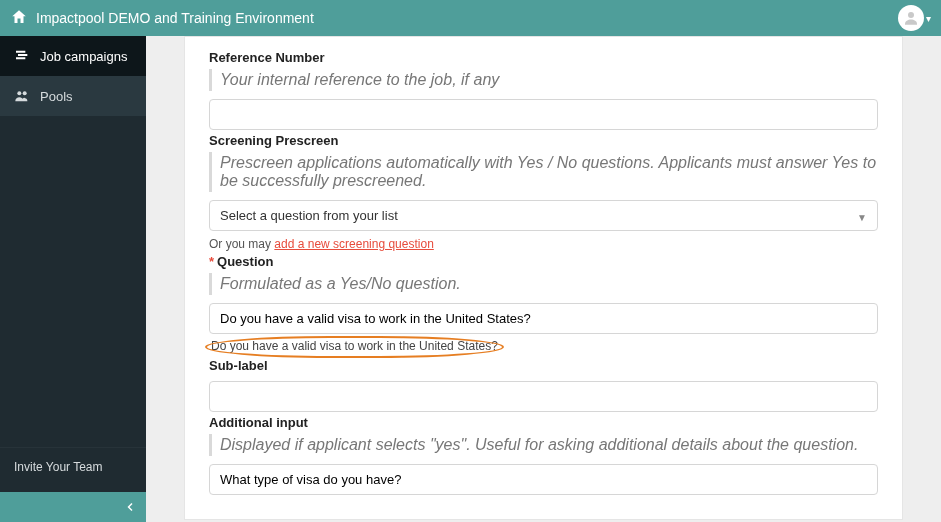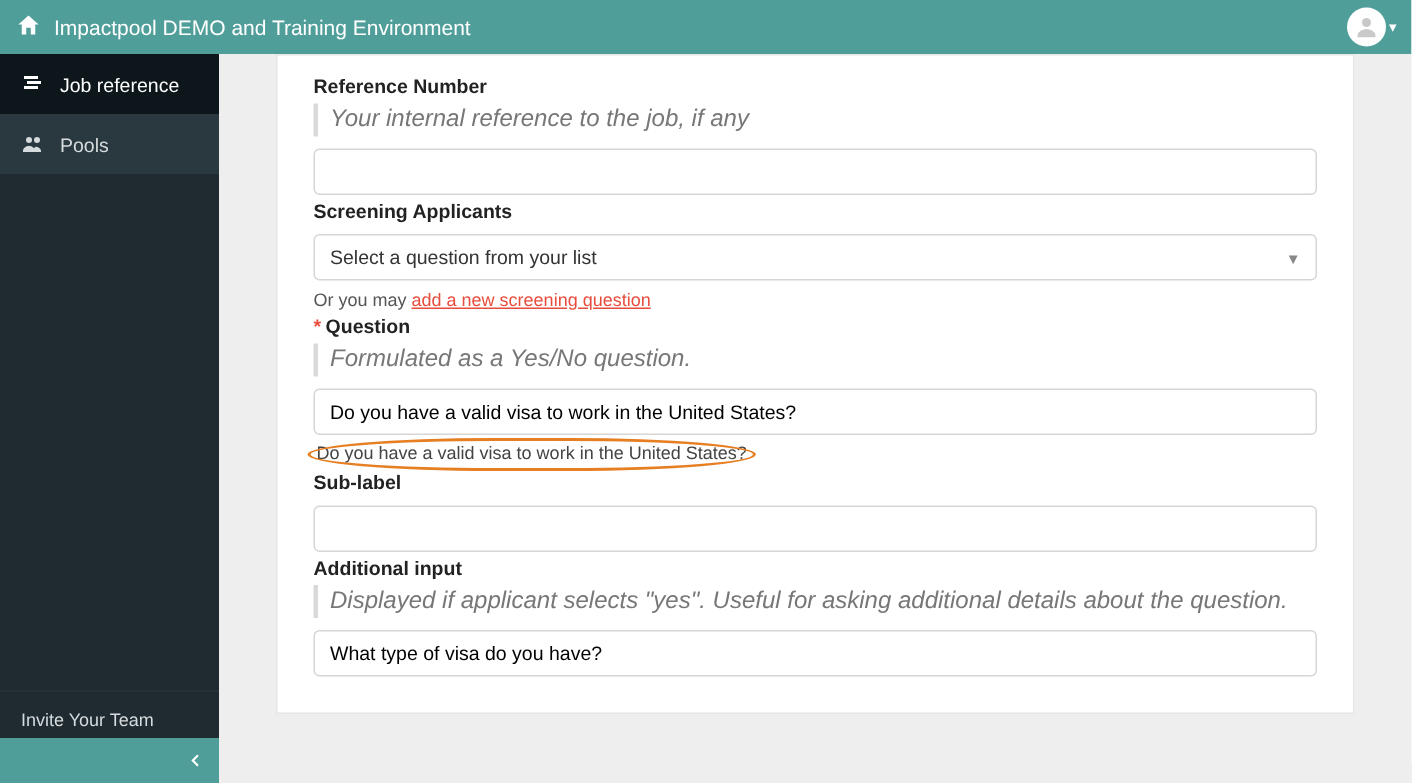--- a/index.html
+++ b/index.html
@@ -41,21 +41,21 @@
   .side-item {
     display:flex; align-items:center; gap:10px;
     padding: 12px 14px;
     font-size: 13px;
     cursor: pointer;
   }
   .side-item.active { background: #0d161a; color: #fff; }
   .side-item:not(.active) { background: #2a3940; color: #d6dbdd; }
   .side-icon { width:16px; height:16px; fill: currentColor; }
   .invite {
-    position:absolute; bottom:23px; left:0; right:0;
+    position:absolute; bottom:36px; left:0; right:0;
     padding: 12px 14px; font-size: 12px; color: #d6dbdd; cursor:pointer;
     border-top: 1px solid rgba(255,255,255,0.04);
   }
   .collapse-bar {
     position:absolute; bottom:0; left:0; right:0;
     height:30px; background:#4f9e9a; display:flex; align-items:center; justify-content:flex-end;
     padding-right:10px; cursor:pointer;
   }
   .collapse-bar svg { width:12px; height:12px; fill:#fff; }
   .main {
@@ -117,21 +117,21 @@
     <span class="caret-down">▾</span>
   </div>
 </div>
 
 <div class="layout">
   <div class="sidebar">
     <div class="side-item active">
       <svg class="side-icon" viewBox="0 0 24 24">
           <path d="M3 4h14v3H3zM6 9h14v3H6zM3 14h14v3H3z"></path>
         </svg>
-      <span>Job reference</span>
+      <span>Job campaigns</span>
     </div>
     <div class="side-item">
       <svg class="side-icon" viewBox="0 0 24 24">
           <circle cx="8" cy="8" r="3"></circle>
           <circle cx="16" cy="8" r="3"></circle>
           <path d="M2 19c0-3 3-5 6-5s6 2 6 5v1H2zM12 19c0-2 1-3.5 3-4.3 1 .2 5 1 5 4.3v1h-8z"></path>
         </svg>
       <span>Pools</span>
     </div>
     <div class="invite">Invite Your Team</div>
@@ -145,21 +145,22 @@
   <div class="main">
     <div class="panel">
 
       <div class="field">
         <div class="field-label">Reference Number</div>
         <div class="field-hint">Your internal reference to the job, if any</div>
         <input class="input" type="text" value="" style="">
       </div>
 
       <div class="field">
-        <div class="field-label">Screening Applicants</div>
+        <div class="field-label">Screening Prescreen</div>
+        <div class="field-hint">Prescreen applications automatically with Yes / No questions. Applicants must answer Yes to be successfully prescreened.</div>
         <div class="select">
           <span>Select a question from your list</span>
           <span class="select-caret">▼</span>
         </div>
         <div class="inline-note">
           <span>Or you may </span><span class="inline-link">add a new screening question</span>
         </div>
       </div>
 
       <div class="field">

